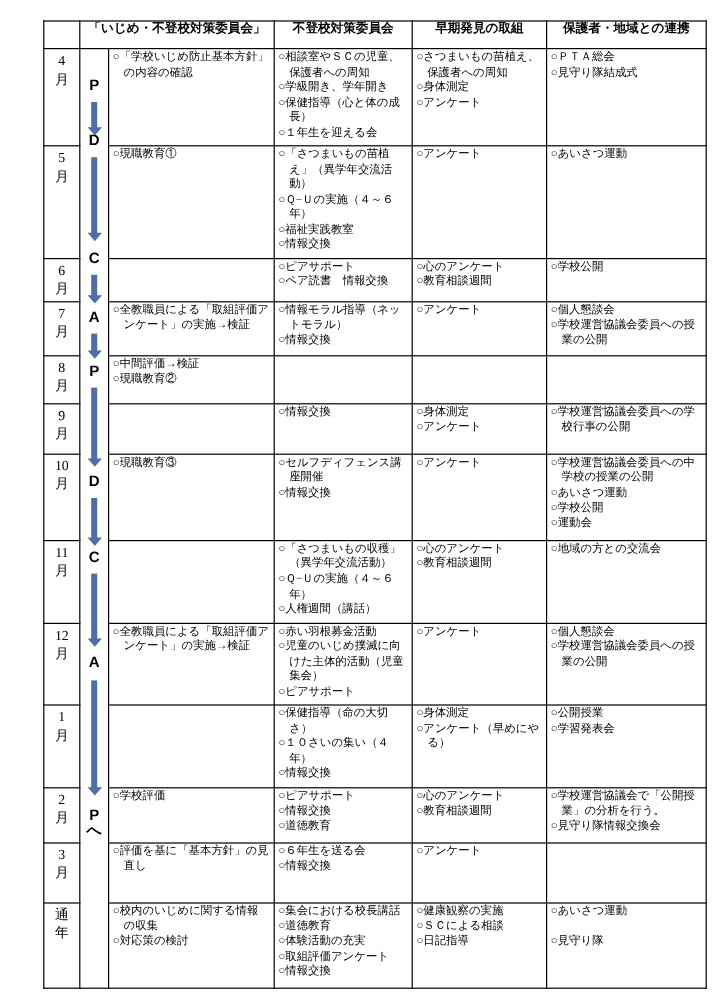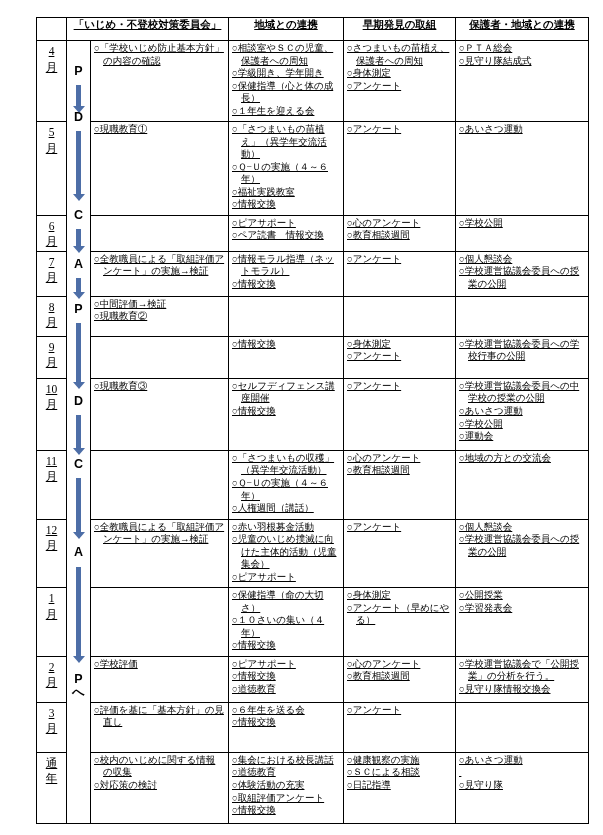--- a/index.html
+++ b/index.html
@@ -6,21 +6,21 @@
   body {
     width:603px; height:835px; background:#ffffff; color:#000;
     font-family:"Liberation Serif", serif; position:relative; overflow:hidden;
   }
   .page { padding:17px 15px 0 36px; }
   .title {
     font-family:"Liberation Sans", sans-serif; font-weight:bold;
     font-size:14.5px; margin:0 0 7px 0; letter-spacing:0.5px; color:#000;
   }
   table.plan {
-    border-collapse:collapse; table-layout:fixed; width:552px;text-decoration:underline;
+    border-collapse:collapse; table-layout:fixed; width:552px;
   }
   table.plan th, table.plan td {
     border:1px solid #000; vertical-align:top; overflow:hidden;
   }
   thead th {
     font-family:"Liberation Sans", sans-serif; font-weight:bold;
     font-size:10.5px; text-align:center; vertical-align:middle;
     height:20px; padding:1px 1px; line-height:1.1;
   }
   td.month-cell {
@@ -57,21 +57,21 @@
         <col style="width:24px">
         <col style="width:138px">
       <col style="width:115px">
         <col style="width:112px">
         <col style="width:133px">
     </colgroup>
     <thead>
       <tr>
         <th></th>
         <th colspan="2">「いじめ・不登校対策委員会」</th>
-        <th>地域との連携</th>
+        <th>不登校対策委員会</th>
         <th>早期発見の取組</th>
         <th>保護者・地域との連携</th>
       </tr>
     </thead>
     <tbody id="plan-body">
         <tr style="height: 78px;">
           <td class="month-cell">
             <div>4</div>
             <div>月</div>
           </td>

